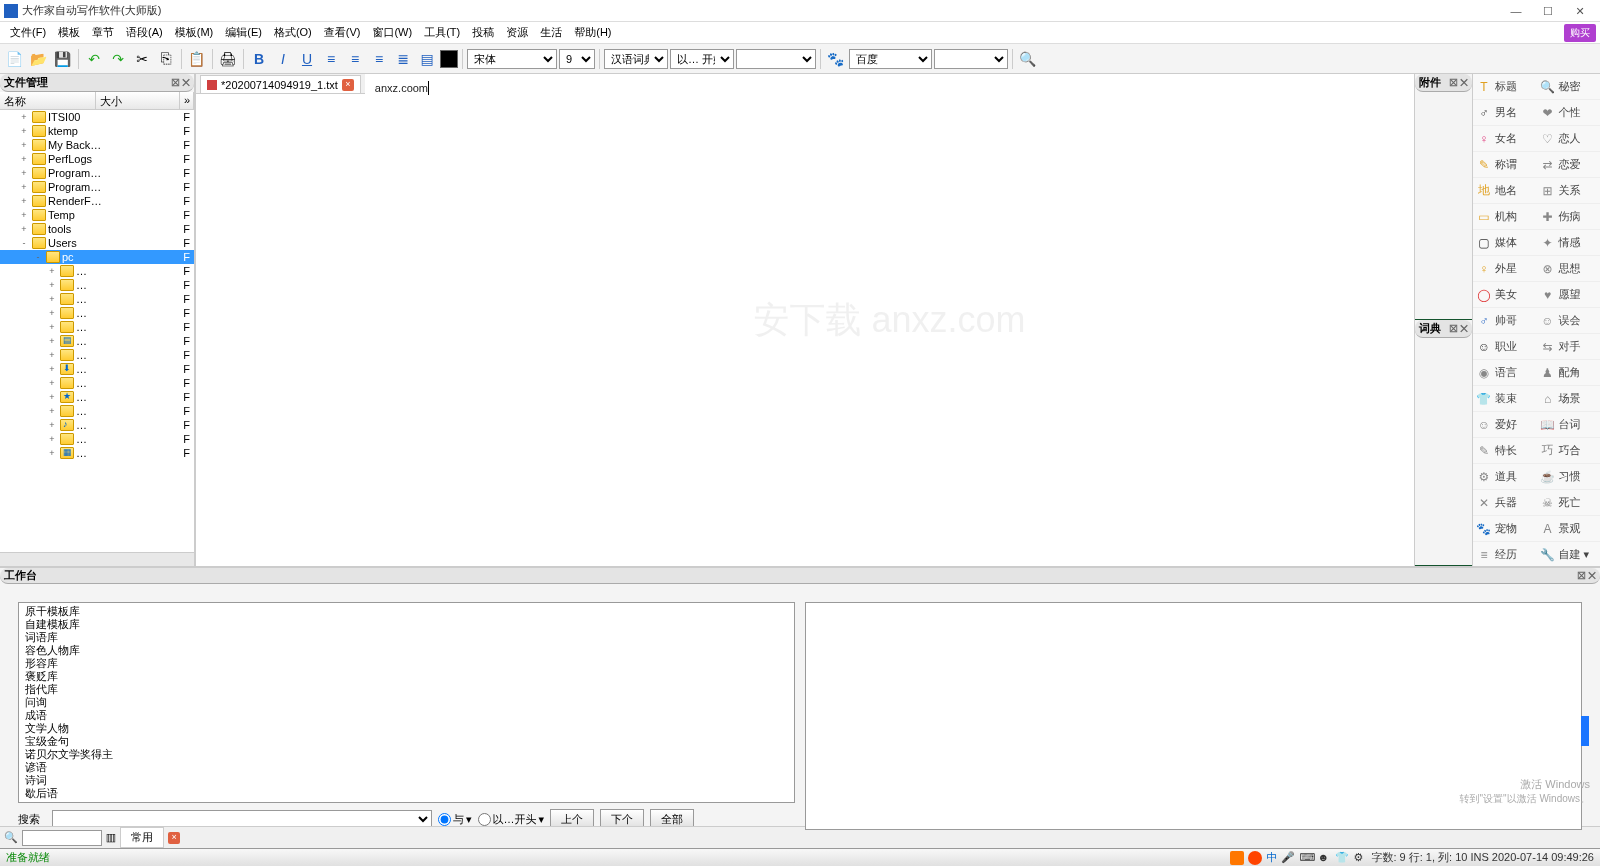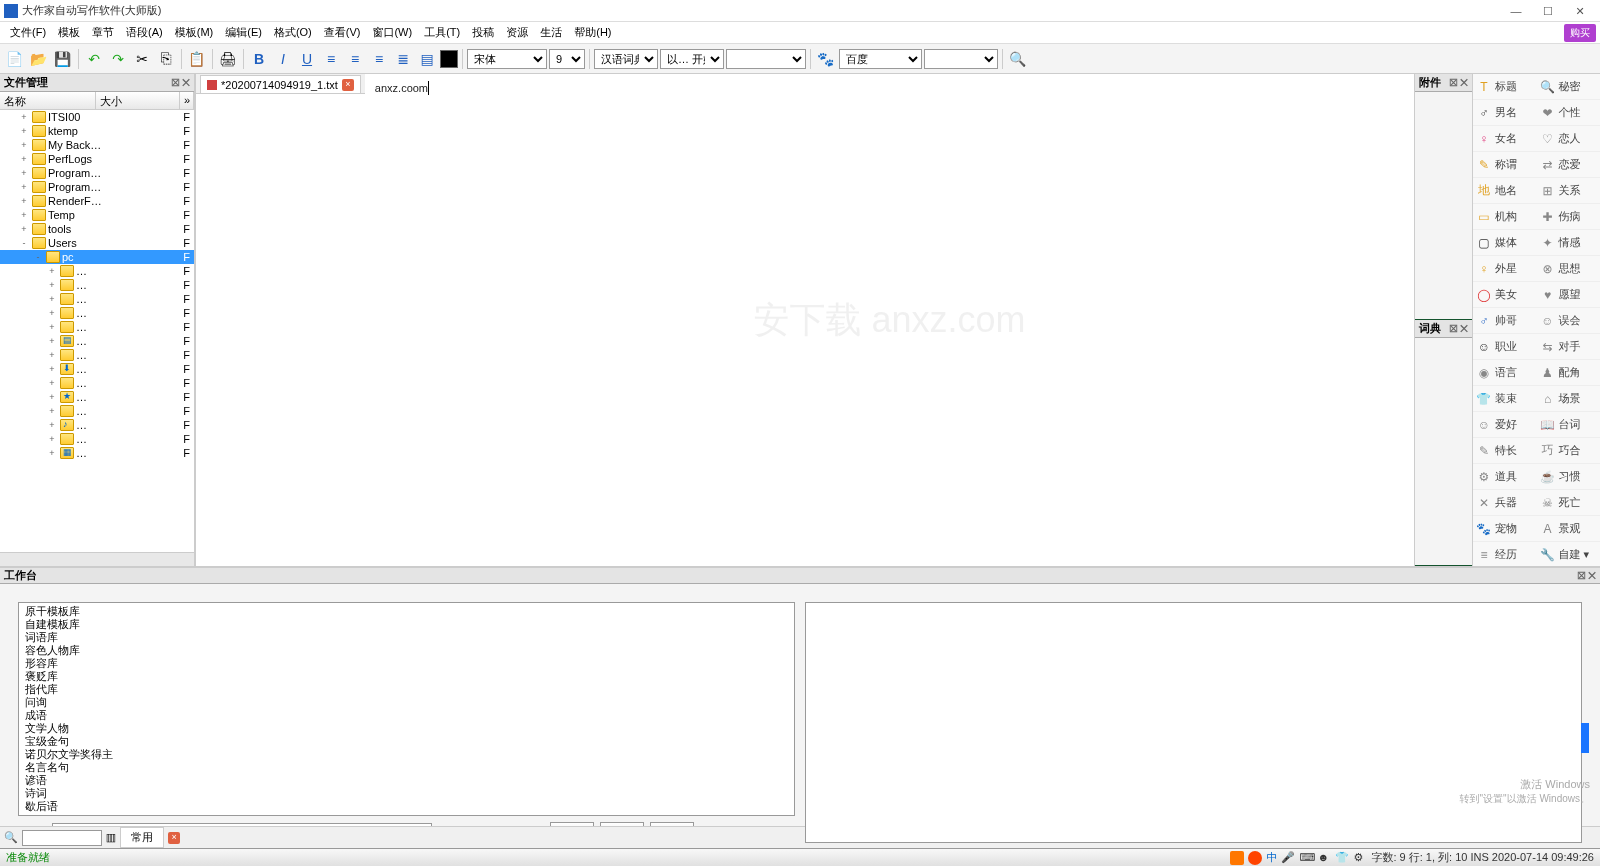--- a/index.html
+++ b/index.html
@@ -14,21 +14,21 @@
 .menubar .buybtn { background: #b040d0; color: #fff; padding: 2px 6px; border-radius: 2px; font-size: 10px; }
 .toolbar { height: 30px; background: #f4f4f4; display: flex; align-items: center; padding: 2px 4px; border-bottom: 1px solid #ccc; gap: 2px; }
 .tbtn { width: 22px; height: 22px; display: flex; align-items: center; justify-content: center; cursor: pointer; border: 1px solid transparent; font-size: 14px; }
 .tsep { width: 1px; height: 20px; background: #ccc; margin: 0 2px; }
 .tsel { height: 20px; border: 1px solid #999; background: #fff; font-size: 11px; }
 .colorbox { width: 18px; height: 18px; background: #000; border: 1px solid #666; }
 .mainrow { flex: 1; display: flex; overflow: hidden; }
 
 
 .leftpanel { width: 196px; background: #f4f4f4; border-right: 2px solid #ccc; display: flex; flex-direction: column; }
-.panelhdr { height: 18px; background: #e4e4e4; display: flex; align-items: center; padding: 0 4px; border-bottom: 1px solid #aaa; font-weight: bold; }
+.panelhdr { height: 18px; background: #e4e4e4; display: flex; align-items: center; padding: 0 4px; border-bottom: 1px solid #aaa; font-weight: bold; border-radius: 8px; }
 .panelhdr .ctl { margin-left: auto; font-size: 10px; color: #666; cursor: pointer; }
 .colhdr { height: 18px; display: flex; border-bottom: 1px solid #ccc; background: linear-gradient(#fff,#e8e8e8); }
 .colhdr .c { border-right: 1px solid #ccc; padding: 2px 4px; }
 .colhdr .c1 { width: 96px; }
 .colhdr .c2 { flex: 1; }
 .tree { flex: 1; overflow: auto; background: #fff; }
 .trow { height: 14px; display: flex; align-items: center; padding-left: 4px; cursor: pointer; }
 .trow.sel { background: #3399ff; color: #fff; }
 .trow .exp { width: 12px; text-align: center; font-size: 9px; color: #666; }
 .trow .ico { width: 14px; height: 12px; margin: 0 2px; display: inline-block; }
@@ -137,21 +137,21 @@
   <span class="tbtn" style="color:#2060c0;font-weight:bold">B</span>
   <span class="tbtn" style="color:#2060c0;font-style:italic">I</span>
   <span class="tbtn" style="color:#2060c0;text-decoration:underline">U</span>
   <span class="tbtn" style="color:#2060c0">≡</span>
   <span class="tbtn" style="color:#2060c0">≡</span>
   <span class="tbtn" style="color:#2060c0">≡</span>
   <span class="tbtn" style="color:#2060c0">≣</span>
   <span class="tbtn" style="color:#2060c0">▤</span>
   <span class="colorbox"></span>
   <span class="tsep"></span>
-  <select class="tsel" style="width:80px"><option>宋体</option></select>
+  <select class="tsel" style="width:90px"><option>宋体</option></select>
   <select class="tsel" style="width:36px"><option>9</option></select>
   <span class="tsep"></span>
   <select class="tsel" style="width:64px"><option>汉语词典</option></select>
   <select class="tsel" style="width:64px"><option>以… 开始</option></select>
   <select class="tsel" style="width:80px"><option></option></select>
   <span class="tsep"></span>
   <span class="tbtn" style="color:#2060c0">🐾</span>
   <select class="tsel" style="width:83px"><option>百度</option></select>
   <select class="tsel" style="width:74px"><option></option></select>
   <span class="tsep"></span>
@@ -536,21 +536,20 @@
           <div>词语库</div>
           <div>容色人物库</div>
           <div>形容库</div>
           <div>褒贬库</div>
           <div>指代库</div>
           <div>问询</div>
           <div>成语</div>
           <div>文学人物</div>
           <div>宝级金句</div>
           <div>诺贝尔文学奖得主</div>
-          <div>名言名句</div>
           <div>谚语</div>
           <div>诗词</div>
           <div>歇后语</div>
         </div>
       <div class="wbctrls">
         <div class="wbrow">
           <label>搜索</label>
           <select class="inp tsel"><option></option></select>
           <span class="rad"><input type="radio" checked="" style=""><span>与</span> ▾</span>
           <span class="rad"><input type="radio" style=""><span>以…开头</span> ▾</span>

